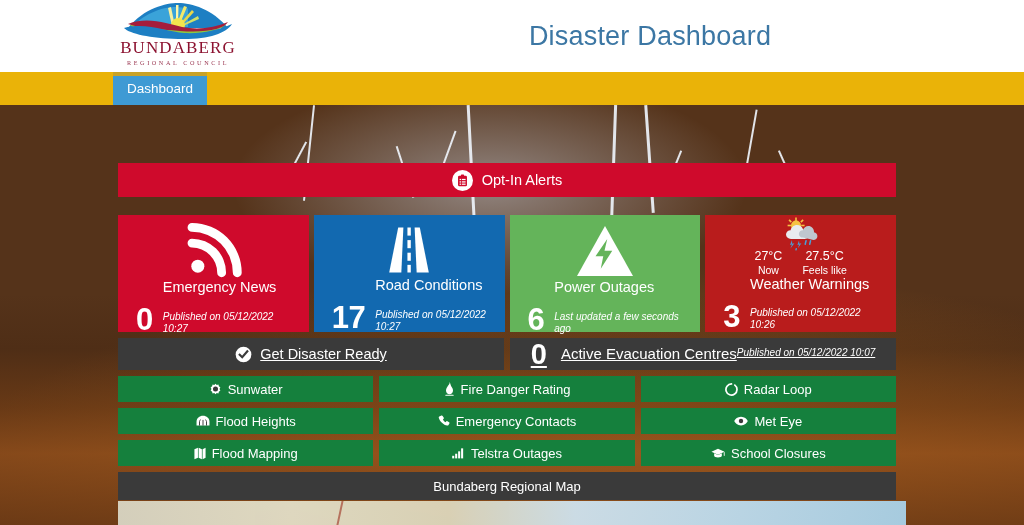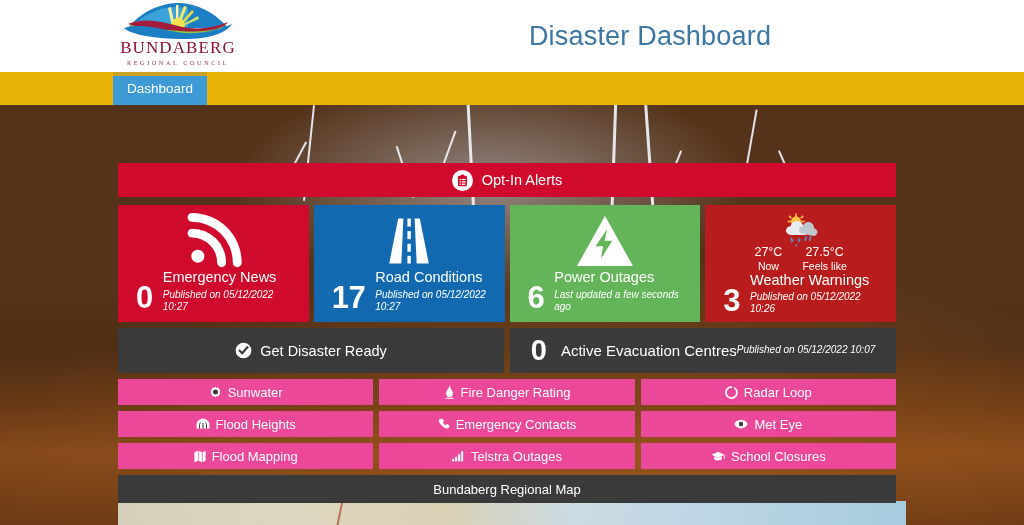--- a/index.html
+++ b/index.html
@@ -127,21 +127,21 @@
 
   
   .alert-bar {
     background:#cf0a2c;
     color:#fff;
     height:34px;
     display:flex; align-items:center; justify-content:center;
     gap:9px;
     font-size:14.5px;
     cursor:pointer;
-    margin-bottom:8px;
+    margin-bottom:18px;
   }
   .alert-icon-circle {
     width:21px; height:21px; border-radius:50%;
     background:#fff;
     display:flex; align-items:center; justify-content:center;
     flex:none;
   }
 
   
   .tiles {
@@ -159,21 +159,21 @@
   }
   .tile-ico { flex:1; display:flex; align-items:center; justify-content:center; }
   .tile-foot { display:flex; align-items:flex-end; gap:10px; }
   .tile-count {
     font-size:31px; font-weight:bold; line-height:0.92;
     padding-left:10px; letter-spacing:-0.5px;
   }
   .tile-txtcol { display:flex; flex-direction:column; }
   .tile-label { font-size:14.5px; line-height:1.15; }
   .tile-meta {
-    font-size:10px; font-style:italic; line-height:1.2; margin-top:3px;
+    font-size:10px; font-style:italic; line-height:1.2; margin-top:15px;
   }
   .t-red    { background:#cf0a2c; }
   .t-blue   { background:#1269b0; }
   .t-green  { background:#64b45a; }
   .t-orange { background:#b91c1c;justify-content:center; }
 
   .wx-temps {
     display:flex; justify-content:center; gap:20px;
     margin-top:-2px;
   }
@@ -189,39 +189,39 @@
     margin-top:6px;
   }
   .dark-btn {
     background:#3a3a3a;
     color:#fff;
     cursor:pointer;
     display:flex; align-items:center; justify-content:center;
     gap:8px;
     font-size:14.5px;
   }
-  .wide-row .dark-btn { height:45px; }
+  .wide-row .dark-btn { height:32px;text-decoration:underline; }
   .evac {
     display:flex; align-items:center; justify-content:center; gap:14px;
   }
   .evac-count { font-size:29px; font-weight:bold; line-height:1; }
   .evac-txt { display:flex; flex-direction:row; }
   .evac-label { font-size:15px; line-height:1.15; }
   .evac-meta { font-size:10px; font-style:italic; margin-top:2px; }
 
   
   .link-grid {
     display:grid;
     grid-template-columns:repeat(3, 1fr);
     gap:6px 6px;
     margin-top:6px;
   }
   .link-btn {
     height:26px;
-    background:#ec4899;
+    background:#15803d;
     color:#fff;
     font-size:13px;
     display:flex; align-items:center; justify-content:center; gap:6px;
     cursor:pointer;
   }
   .map-btn {
     margin-top:6px;
     height:28px;
     background:#3a3a3a;
     color:#fff;

